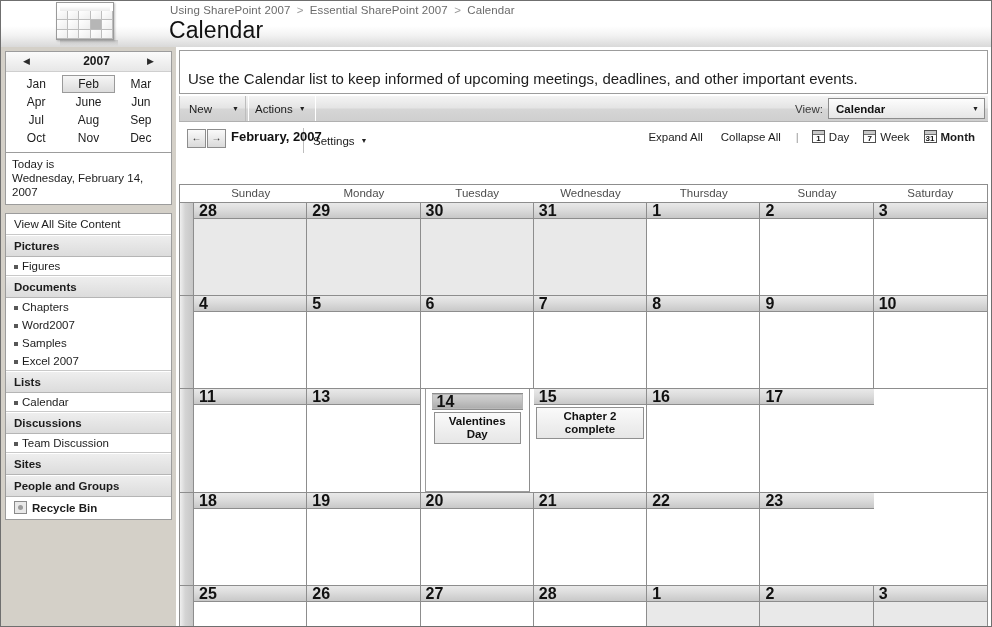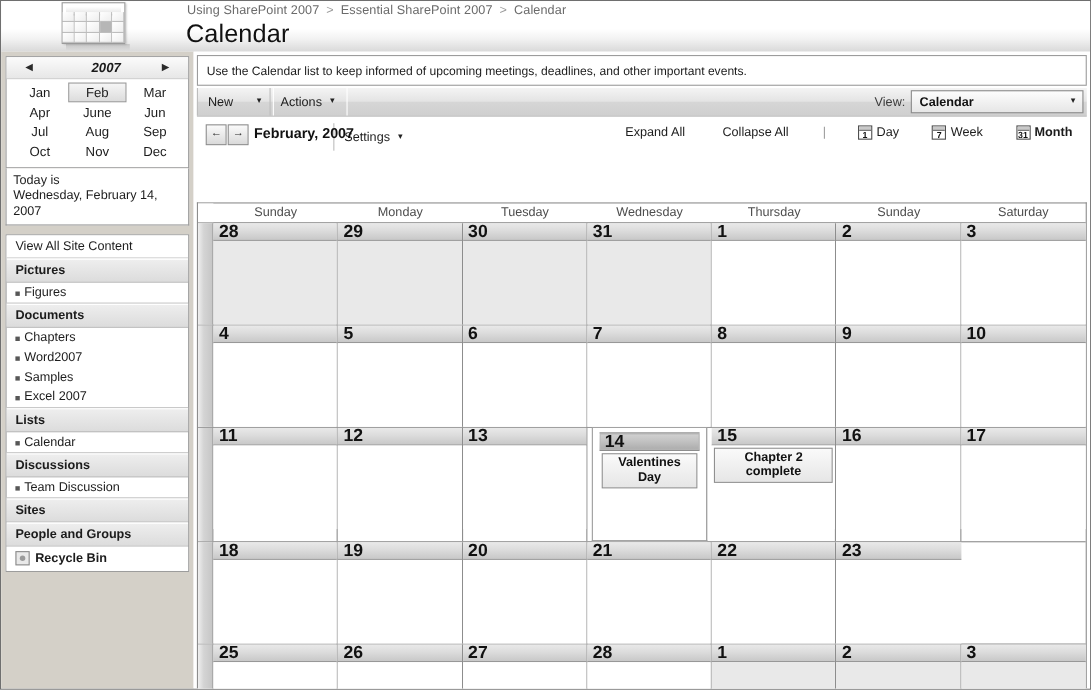--- a/index.html
+++ b/index.html
@@ -39,21 +39,21 @@
 
   
   .leftnav{position:absolute;left:0;top:46px;width:175px;bottom:0;
            background:#d4d0c8;}
 
   .monthnav{margin:4px 4px 0 4px;border:1px solid #9c9c9c;background:#fff;}
   .mn-head{height:19px;position:relative;
            background:linear-gradient(to bottom,#fbfbfb,#e7e7e7);
            border-bottom:1px solid #cfcfcf;}
   .mn-head .yr{position:absolute;left:16px;right:0;top:2px;text-align:center;
-               font-weight:bold;font-size:12px;color:#1a1a1a;font-style:italic;}
+               font-weight:bold;font-size:12px;color:#1a1a1a;}
   .mn-arrow{position:absolute;top:3px;width:13px;height:13px;cursor:pointer;
             font-size:9px;line-height:13px;text-align:center;color:#2b2b2b;}
   .mn-arrow.l{left:14px;}
   .mn-arrow.r{right:14px;}
   .mn-grid{display:grid;grid-template-columns:repeat(3,1fr);
            padding:3px 4px 5px 4px;}
   .mn-grid div{text-align:center;font-size:12px;color:#1c1c1c;padding:2px 0;cursor:pointer;}
   .mn-grid div.cur{background:linear-gradient(to bottom,#f6f6f6,#dcdcdc);
                    border:1px solid #9a9a9a;padding:1px 0;}
   .today{margin:0 4px;border:1px solid #9c9c9c;border-top:none;background:#fff;
@@ -72,21 +72,21 @@
            display:flex;align-items:center;gap:5px;cursor:pointer;background:#fff;}
   .rb-icon{width:13px;height:13px;border:1px solid #8a8a8a;background:#e9e9e9;
            position:relative;box-sizing:border-box;}
   .rb-icon:after{content:"";position:absolute;left:3px;top:3px;width:5px;height:5px;
                  border-radius:50%;background:#9b9b9b;}
 
   
   .main{position:absolute;left:175px;top:46px;right:0;bottom:0;background:#fff;}
 
   .descbox{margin:3px 3px 0 3px;border:1px solid #9c9c9c;background:#fff;
-           padding:8px 8px 6px 8px;font-size:11px;color:#1c1c1c;}
+           padding:19px 8px 6px 8px;font-size:15px;color:#1c1c1c;}
 
   .toolbar{margin:2px 3px 0 3px;height:25px;position:relative;
            background:linear-gradient(to bottom,#f4f4f4 0%,#e4e4e4 48%,#d6d6d6 52%,#cfcfcf 100%);
            border-bottom:1px solid #b0b0b0;}
   .tb-btn{position:absolute;top:0;height:25px;display:flex;align-items:center;
           padding:0 9px;font-size:11.5px;color:#1c1c1c;cursor:pointer;
           border-left:1px solid #bdbdbd;border-right:1px solid #ffffff;}
   .tb-btn .caret{margin-left:6px;font-size:7px;line-height:7px;color:#222;}
   .tb-btn.wide .caret{margin-left:20px;}
   .viewsel{position:absolute;right:3px;top:2px;display:flex;align-items:center;}
@@ -99,21 +99,21 @@
 
   
   .calbar{position:relative;height:28px;margin:3px 3px 0 3px;}
   .navbtn{position:absolute;top:4px;width:17px;height:17px;
           border:1px solid #8d8d8d;background:linear-gradient(to bottom,#fafafa,#dadada);
           font-size:10px;line-height:15px;text-align:center;color:#1f1f1f;cursor:pointer;}
   .navbtn.prev{left:8px;}
   .navbtn.next{left:28px;}
   .monthlabel{position:absolute;left:52px;top:4px;font-size:13px;font-weight:bold;color:#111;}
   .calbar-right{position:absolute;right:6px;top:5px;display:flex;align-items:center;
-                font-size:11.5px;color:#1c1c1c;gap:16px;}
+                font-size:11.5px;color:#1c1c1c;gap:0;}
   .calbar-right .lnk{cursor:pointer;padding:0 9px;}
   .calbar-right .div{color:#9a9a9a;padding:0 6px;}
   .viewmode{display:flex;align-items:center;gap:4px;padding:0 7px;cursor:pointer;}
   .viewmode.active span.t{font-weight:bold;}
   .micon{width:13px;height:13px;border:1px solid #4e4e4e;background:#fff;
          position:relative;box-sizing:border-box;overflow:hidden;
          font-size:8px;font-weight:bold;line-height:9px;text-align:center;color:#111;}
   .micon .top{position:absolute;left:0;right:0;top:0;height:3px;background:#c9c9c9;
               border-bottom:1px solid #6f6f6f;}
   .micon .n{position:absolute;left:0;right:0;top:3px;}
@@ -375,24 +375,20 @@
               <div class="body"></div>
             </div>
           </div>
           <div class="week w3">
             <div class="gutter"></div>
             <div class="daycell">
               <div class="dnum">11</div>
               <div class="body"></div>
             </div>
             <div class="daycell">
-              <div class="dnum">12</div>
-              <div class="body"></div>
-            </div>
-            <div class="daycell">
               <div class="dnum">13</div>
               <div class="body"></div>
             </div>
             <div class="daycell today">
               <div class="dnum">14</div>
               <div class="body">
                 <div class="event">Valentines Day</div>
               </div>
             </div>
             <div class="daycell">

